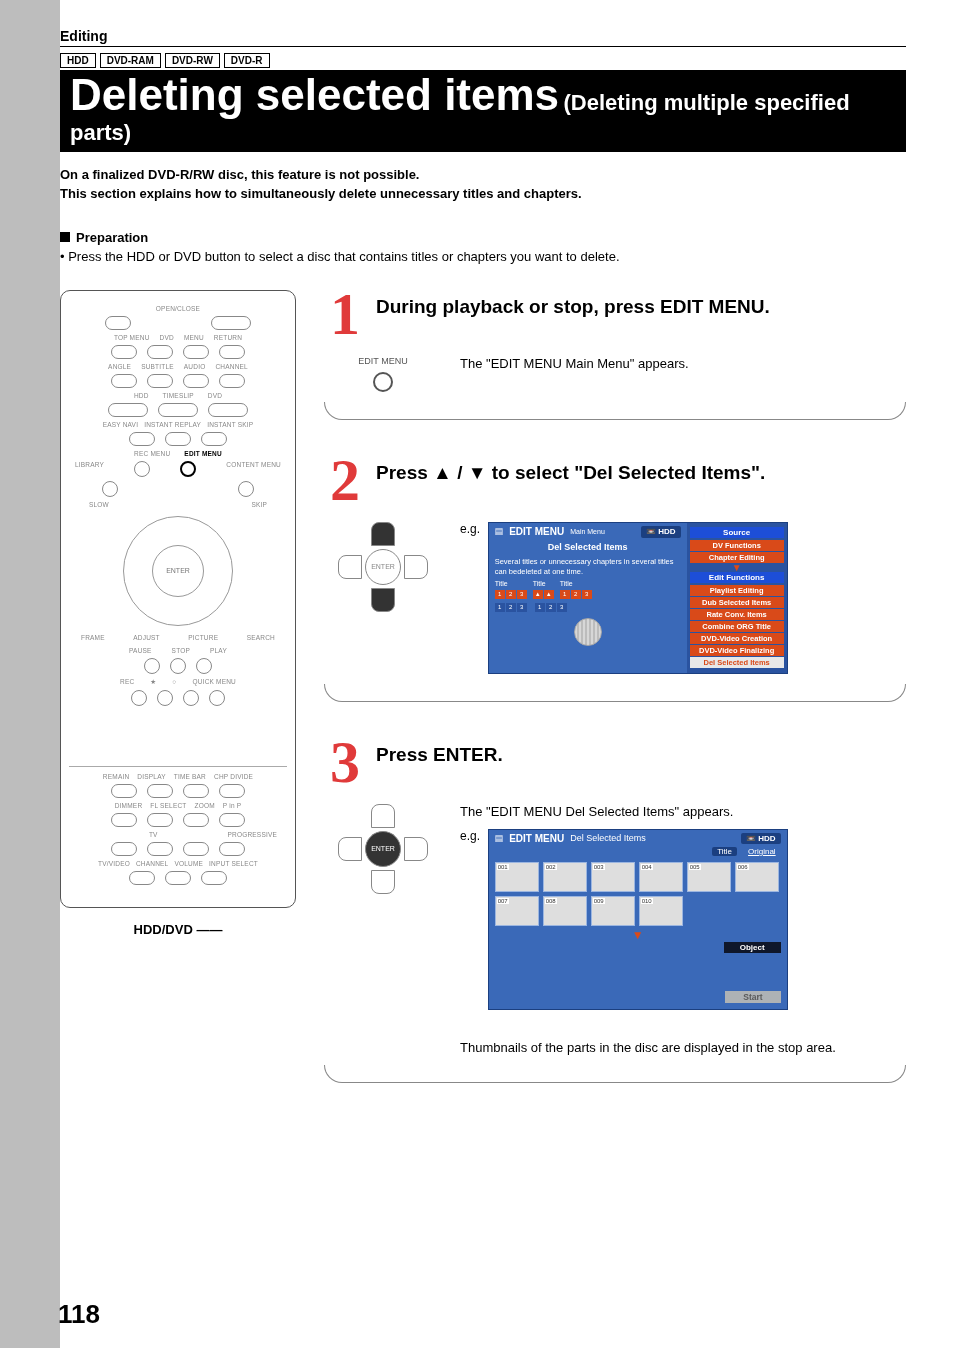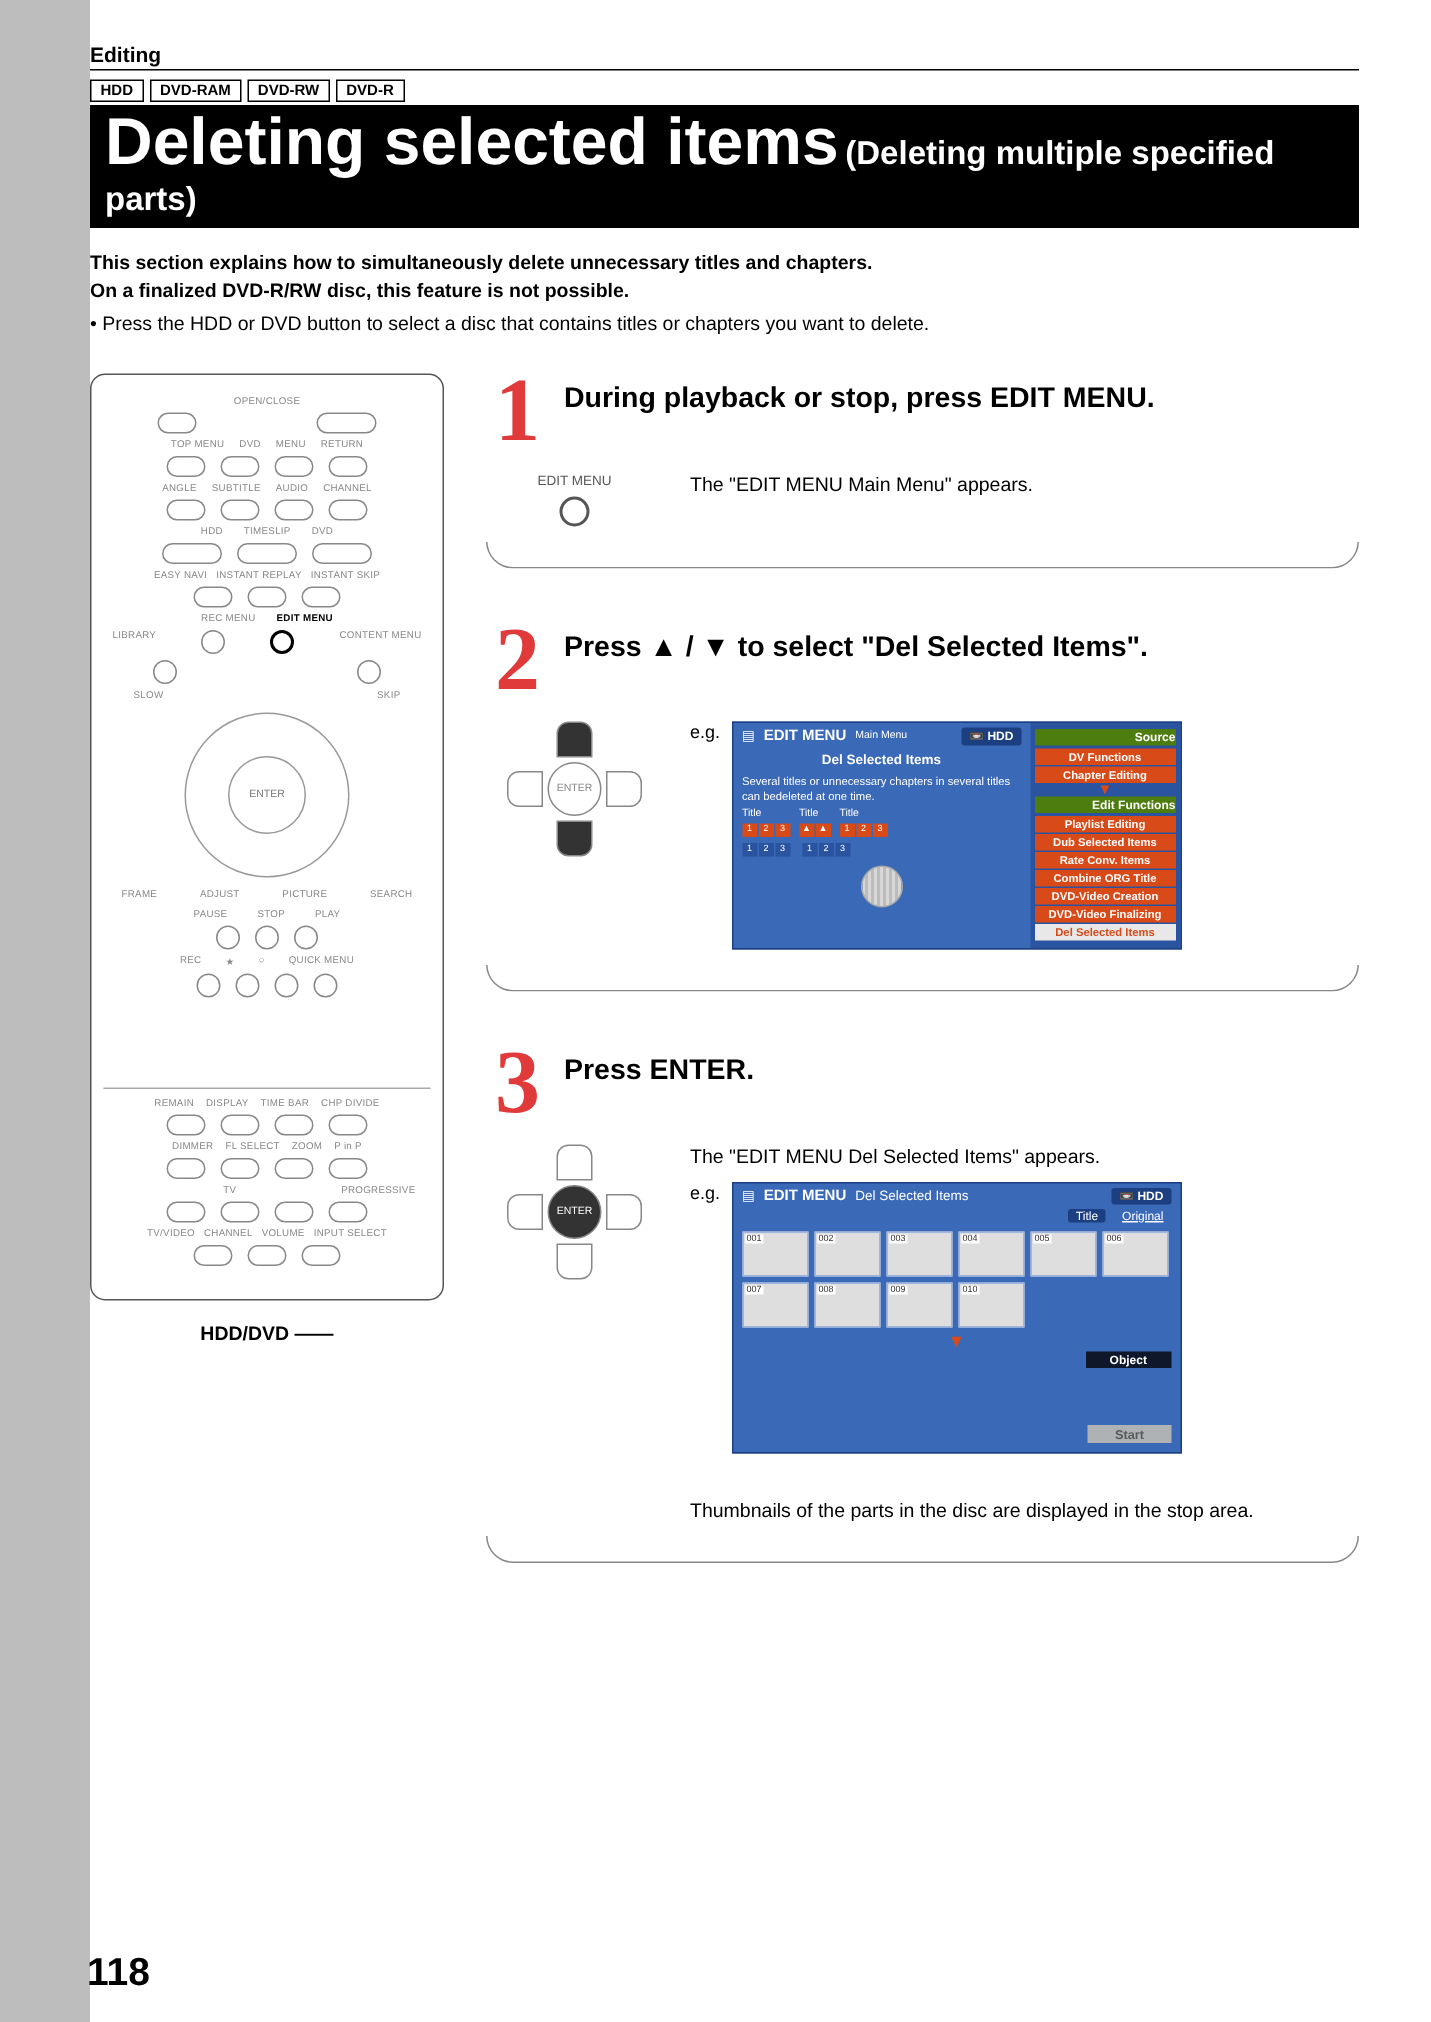--- a/index.html
+++ b/index.html
@@ -56,21 +56,21 @@
 
   
   .osd { background:#3a69b8; color:#fff; font-size:9px; width:300px; border:1px solid #1b3f80; position:relative; }
   .osd-head { display:flex; align-items:center; gap:6px; padding:3px 6px; font-size:9px; }
   .osd-head .hdd { margin-left:auto; background:#1b3f80; padding:1px 5px; font-size:8px; font-weight:bold; border-radius:2px; }
   .osd-head .em { font-weight:bold; font-size:10px; }
   .osd2 { display:flex; }
   .osd2 .left { flex:1; padding:3px 6px 6px; font-size:7.5px; line-height:1.25; }
   .osd2 .left .dsi { text-align:center; font-weight:bold; font-size:9px; margin:2px 0 4px; }
   .osd2 .right { width:100px; background:#2a53a0; padding:4px 3px; }
-  .osd2 .right .hd { background:#4d7c0f; text-align:right; font-size:8px; font-weight:bold; padding:1px 0; margin-bottom:2px; }
+  .osd2 .right .hd { background:#1d4ed8; text-align:center; font-size:8px; font-weight:bold; padding:1px 0; margin-bottom:2px; }
   .osd2 .right .item { background:#d94a19; color:#fff; font-size:7.5px; font-weight:bold; padding:1px 2px; margin-bottom:1px; text-align:center; }
   .osd2 .right .arrow { text-align:center; color:#d94a19; font-size:10px; line-height:8px; }
   .osd2 .right .item.sel { background:#e8e8e8; color:#d94a19; }
   .mini-titles { display:flex; gap:6px; margin-top:4px; }
   .mini-titles .col { font-size:7px; }
   .mini-titles .boxrow { display:flex; gap:1px; margin-top:1px; }
   .mini-titles .b { width:10px; height:9px; background:#d94a19; color:#fff; font-size:6px; text-align:center; line-height:9px; }
   .mini-swoosh { margin-top:4px; display:flex; gap:1px; }
   .mini-swoosh .b2 { width:10px; height:9px; background:#2a53a0; color:#fff; font-size:6px; text-align:center; line-height:9px; }
   .disc { width:28px; height:28px; margin:6px auto 0; background:repeating-linear-gradient(90deg,#d7d7d7 0 2px,#bcbcbc 2px 4px); border-radius:50%; border:1px solid #aaa; }
@@ -104,23 +104,24 @@
       <span class="badge">HDD</span>
       <span class="badge solid">DVD-RAM</span>
       <span class="badge solid">DVD-RW</span>
       <span class="badge solid">DVD-R</span>
     </div>
     <div class="title-bar">
       <span class="title-main">Deleting selected items</span>
       <span class="title-sub">(Deleting multiple specified parts)</span>
     </div>
     <div class="intro">
+      <div>On a finalized DVD-R/RW disc, this feature is not possible.</div>
       <div>This section explains how to simultaneously delete unnecessary titles and chapters.</div>
-      <div>On a finalized DVD-R/RW disc, this feature is not possible.</div>
     </div>
+    <div class="prep-head">Preparation</div>
     <div class="prep-body">• Press the HDD or DVD button to select a disc that contains titles or chapters you want to delete.</div>
 
     <div class="main-cols">
 
       <div class="remote-col">
         <div class="remote-box">
           <div class="rc-label">OPEN/CLOSE</div>
           <div class="rc-row">
               <span class="rc-btn"></span>
               <span style="width:60px"></span>

